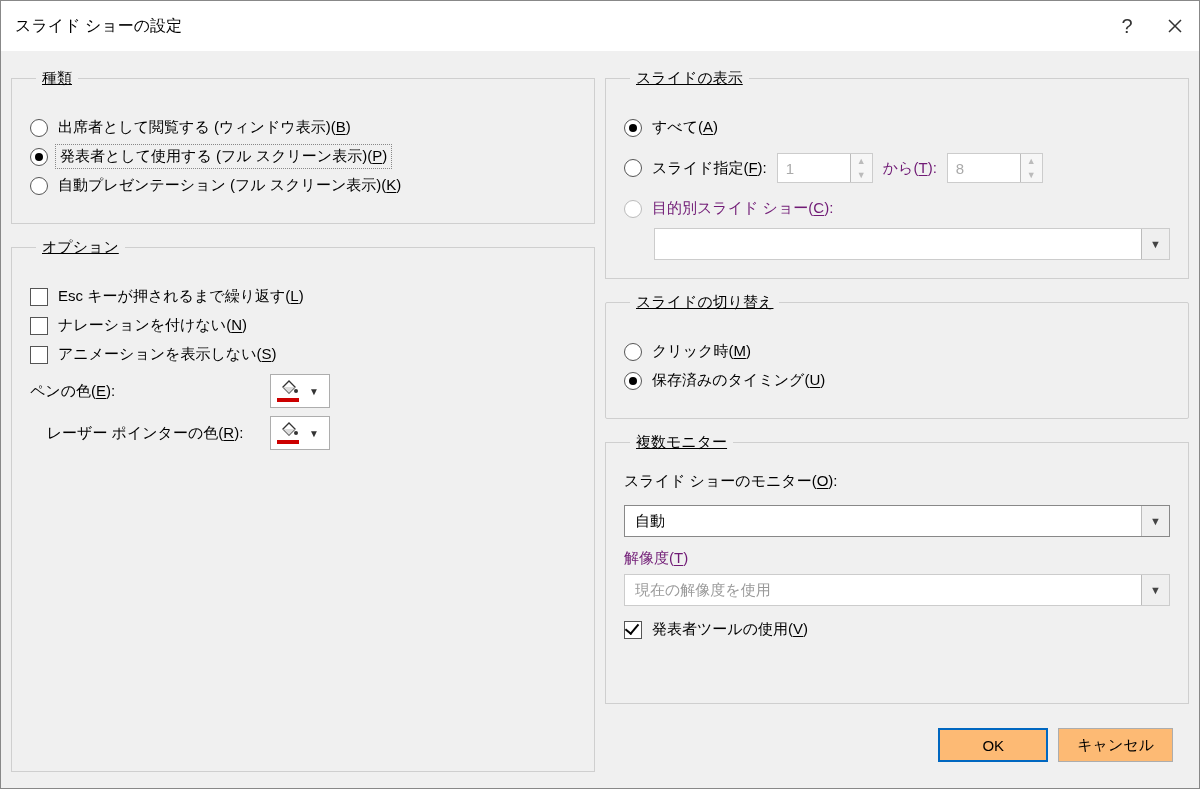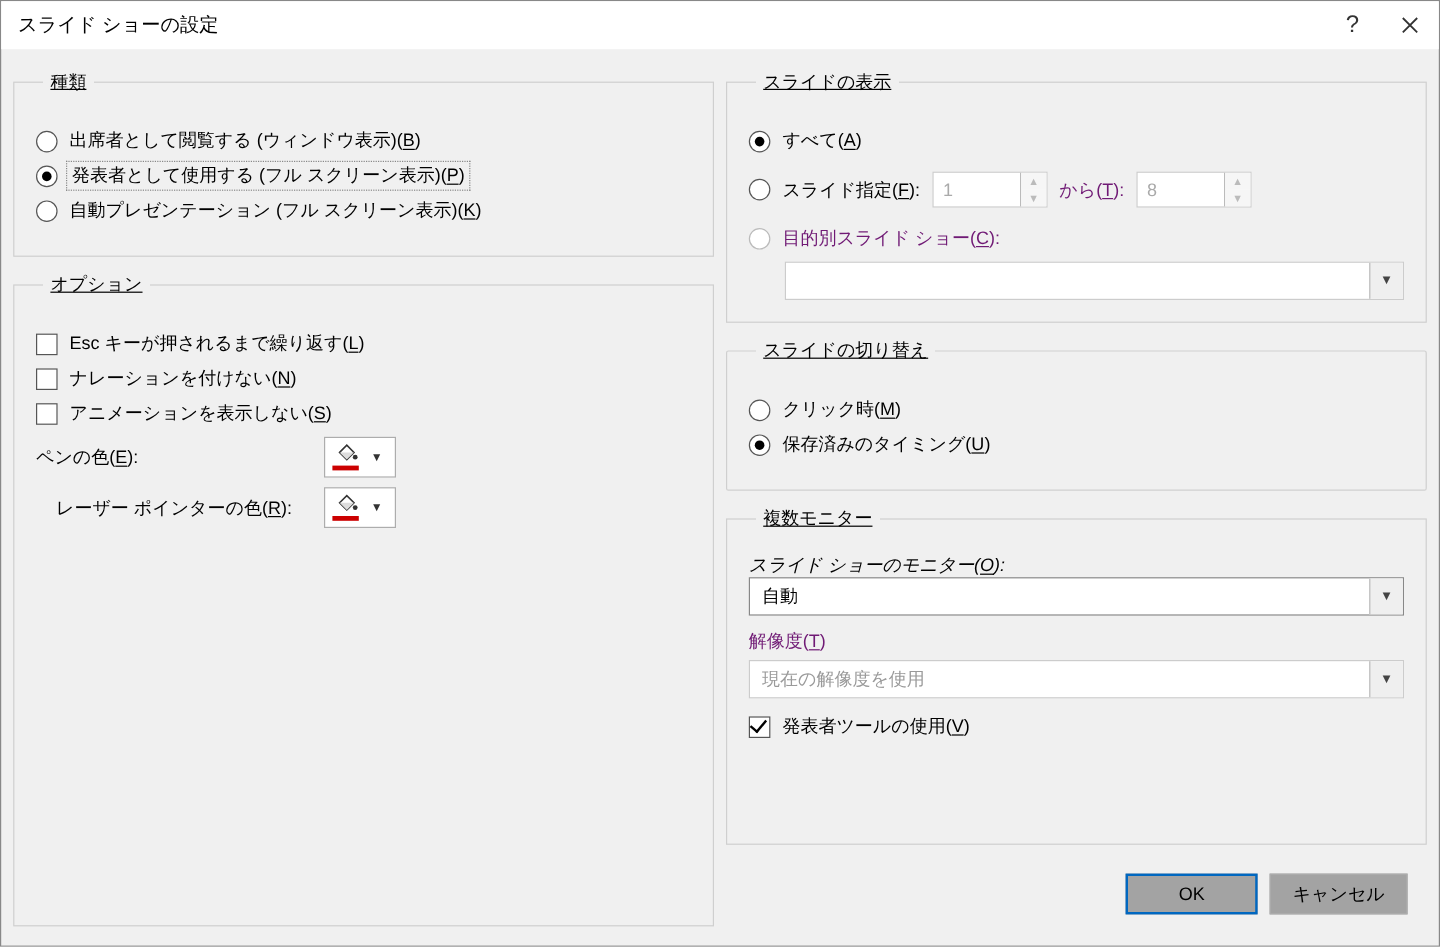--- a/index.html
+++ b/index.html
@@ -12,21 +12,21 @@
   }
   .dialog {
     width: 1200px;
     height: 789px;
     background: #f0f0f0;
     border: 1px solid #888;
     display: flex;
     flex-direction: column;
   }
   .titlebar {
-    height: 40px;
+    height: 50px;
     background: #fff;
     display: flex;
     align-items: center;
     padding: 0 0 0 14px;
     font-size: 16px;
   }
   .titlebar .spacer { flex: 1; }
   .titlebar .tb-btn {
     width: 48px; height: 42px;
     display: flex; align-items: center; justify-content: center;
@@ -124,21 +124,21 @@
   .highlight {
     border: 5px solid #e60000;
     border-radius: 2px;
   }
   .footer {
     display: flex; justify-content: flex-end; gap: 10px;
     padding: 10px 16px 16px 16px;
   }
   .btn {
     height: 34px; min-width: 110px; padding: 0 18px;
-    border: 1px solid #adadad; background: #a3a3a3;
+    border: 1px solid #adadad; background: #fdba74;
     display: flex; align-items: center; justify-content: center;
     font-size: 15px;
   }
   .btn.primary { border: 2px solid #0067c0; }
 </style>
 </head>
 <body>
 
 <div class="dialog">
 
@@ -264,21 +264,21 @@
           <span><span>クリック時(</span><span class="u">M</span><span>)</span></span>
         </div>
         <div class="radio selected">
           <span class="r"></span>
           <span><span>保存済みのタイミング(</span><span class="u">U</span><span>)</span></span>
         </div>
       </fieldset>
 
       <fieldset class="group" style="flex:1;">
         <legend>複数モニター</legend>
-        <div style="margin-bottom:0;font-style:italic;"><span>スライド ショーのモニター(</span><span class="u">O</span><span>)</span><span>:</span></div>
+        <div style="margin-bottom:14px;"><span>スライド ショーのモニター(</span><span class="u">O</span><span>)</span><span>:</span></div>
         <div class="select">
           <span class="val">自動</span>
           <span class="drop">▼</span>
         </div>
         <div class="label disabled" style="margin:12px 0 6px 0;"><span>解像度(</span><span class="u">T</span><span>)</span></div>
         <div class="select disabled">
           <span class="val">現在の解像度を使用</span>
           <span class="drop">▼</span>
         </div>
         <div class="checkbox checked" style="margin-top:14px;">

